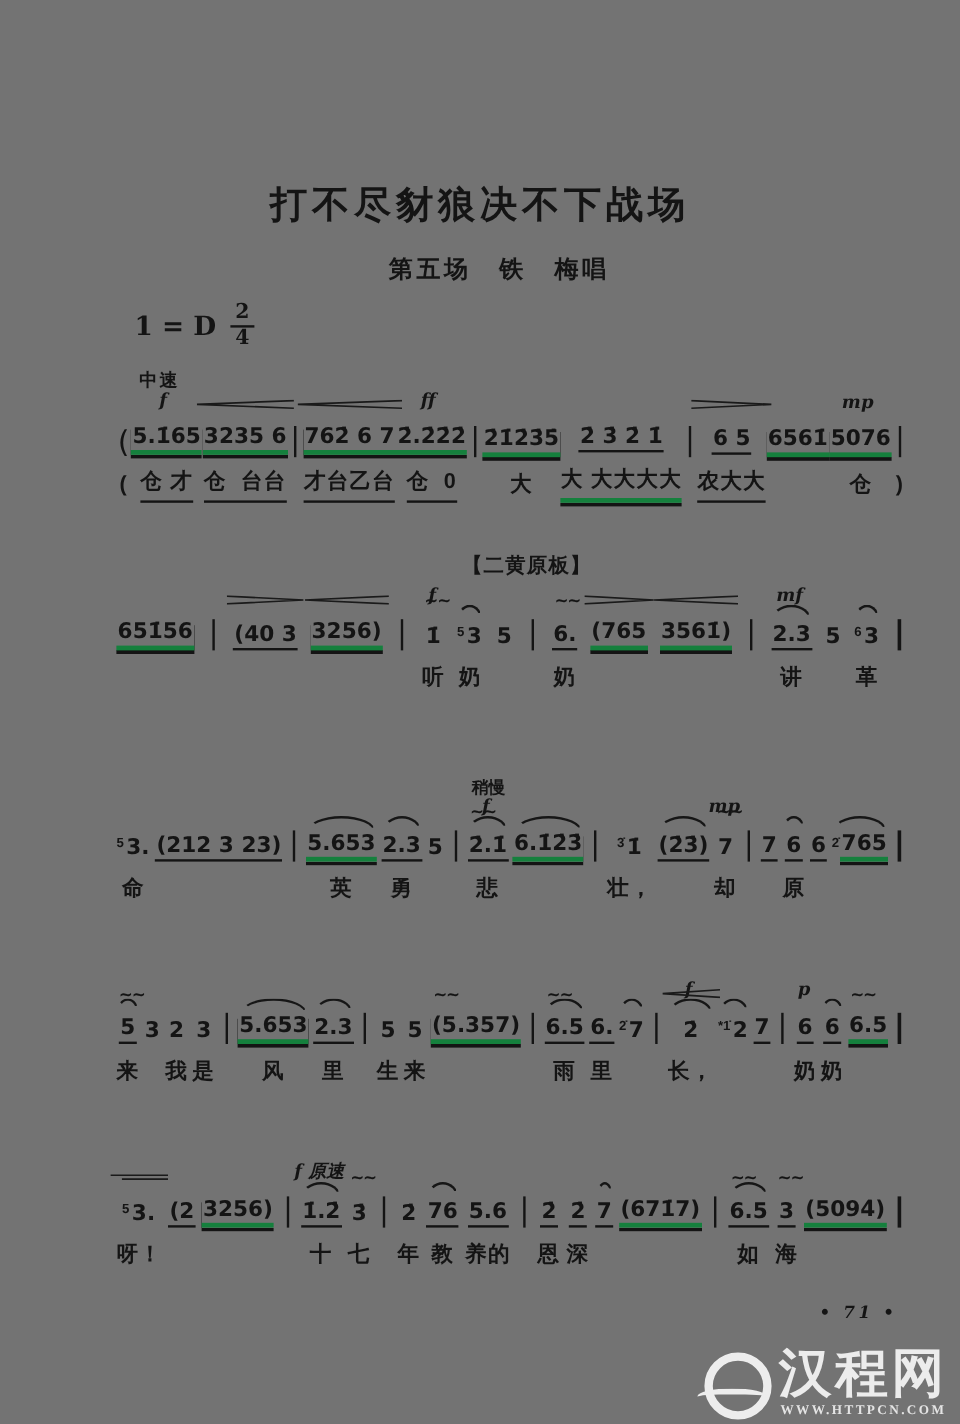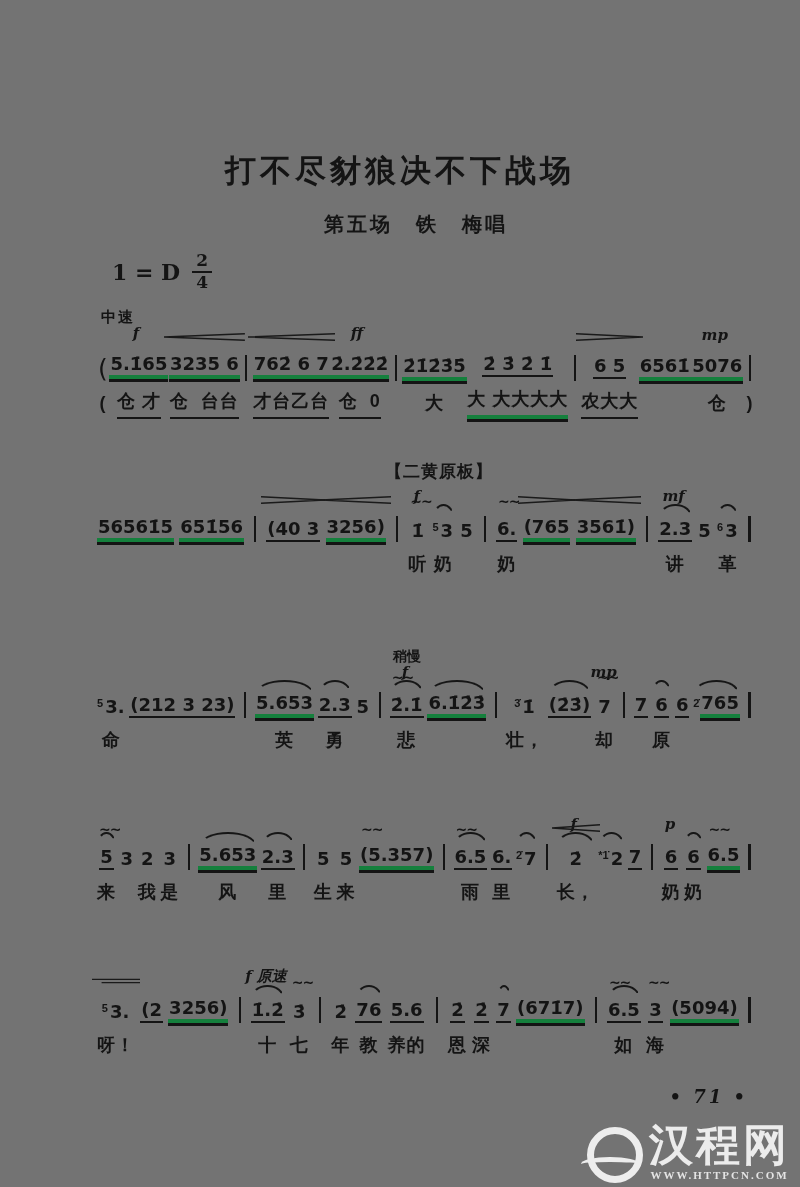--- a/index.html
+++ b/index.html
@@ -13,21 +13,21 @@
 
   .keysig{position:absolute;top:252px;left:112px;display:flex;align-items:center;gap:12px;
           font-size:22px;font-weight:bold;font-family:"DejaVu Serif",serif;}
   .frac{display:inline-flex;flex-direction:column;text-align:center;font-size:17px;line-height:1.05;}
   .frac .fn{border-bottom:2px solid #141414;padding:0 4px 1px;}
   .frac .fd{padding-top:1px;}
 
   .system{position:absolute;left:97px;right:44px;}
   #sys1{top:322px;} #sys2{top:487px;} #sys3{top:663px;} #sys4{top:815px;} #sys5{top:968px;}
 
-  .sys-tempo{position:absolute;top:-14px;left:4px;font-size:15px;font-weight:bold;letter-spacing:2px;}
+  .sys-tempo{position:absolute;top:-14px;left:19px;font-size:15px;font-weight:bold;letter-spacing:2px;}
   .sys-label{position:absolute;top:-27px;left:288px;font-size:17px;font-weight:bold;letter-spacing:1px;}
 
   .notes-row{display:flex;align-items:flex-end;justify-content:space-between;}
   .tok{display:flex;flex-direction:column;align-items:center;position:relative;}
   .above{position:relative;height:30px;width:100%;min-width:12px;}
   .d{position:absolute;bottom:12px;left:45%;transform:translateX(-50%);
      font-family:"DejaVu Serif",serif;font-style:italic;font-weight:bold;font-size:15px;white-space:nowrap;}
   .lbl{position:absolute;bottom:27px;left:10%;font-size:14px;font-weight:bold;white-space:nowrap;}
   .trem{position:absolute;bottom:9px;left:2px;font-family:"DejaVu Sans",sans-serif;
         font-weight:bold;font-size:14px;letter-spacing:-1px;line-height:1;}
@@ -43,21 +43,21 @@
   .u2{border-bottom:4px solid #15803d;box-shadow:0 3px 0 #141414;}
   .grace{font-size:11px;font-weight:bold;margin-right:1px;transform:translateY(-9px);display:inline-block;white-space:pre;}
   .barline{width:2px;height:26px;background:#141414;display:inline-block;}
   .endbar{width:3px;}
   .paren .num{font-size:25px;font-weight:normal;padding-bottom:0;}
 
   .lyr{height:26px;margin-top:12px;font-size:18px;font-weight:bold;letter-spacing:1px;white-space:pre;line-height:1.2;}
   .lyr:empty{border:none;box-shadow:none;}
 
   .pagenum{position:absolute;top:1086px;right:52px;font-family:"DejaVu Serif",serif;
-           font-style:italic;font-weight:bold;font-size:18px;letter-spacing:3px;}
+           font-style:italic;font-weight:bold;font-size:14px;letter-spacing:3px;}
 
   .watermark{position:absolute;right:10px;bottom:6px;display:flex;align-items:center;gap:8px;}
   .wm-logo{width:62px;height:58px;position:relative;}
   .wm-circle{position:absolute;left:8px;top:4px;width:42px;height:42px;border:7px solid #ededed;border-radius:50%;}
   .wm-wave{position:absolute;left:2px;top:34px;width:58px;height:9px;border-top:5px solid #ededed;border-radius:50%;}
   .wm-text{display:flex;flex-direction:column;align-items:center;line-height:1;}
   .wm-name{font-size:44px;font-weight:bold;color:#ececec;letter-spacing:3px;}
   .wm-url{font-size:11px;font-weight:bold;color:#e4e4e4;letter-spacing:2px;margin-top:3px;
           font-family:Liberation Serif, serif;}
 </style>
@@ -203,27 +203,20 @@
           <span class="lyr">)</span>
         </span>
       </div>
     </div>
   <div class="system" id="sys2">
       <div class="sys-label">【二黄原板】</div>
       <div class="notes-row">
         <span class="tok">
           <span class="above"></span>
           <span class="main">
-            <span class="num u2">56561̇5</span>
-          </span>
-          <span class="lyr"></span>
-        </span>
-        <span class="tok">
-          <span class="above"></span>
-          <span class="main">
             <span class="num u2">651̇56</span>
           </span>
           <span class="lyr"></span>
         </span>
         <span class="tok">
           <span class="above"></span>
           <span class="main">
             <span class="barline"></span>
           </span>
           <span class="lyr"></span>

